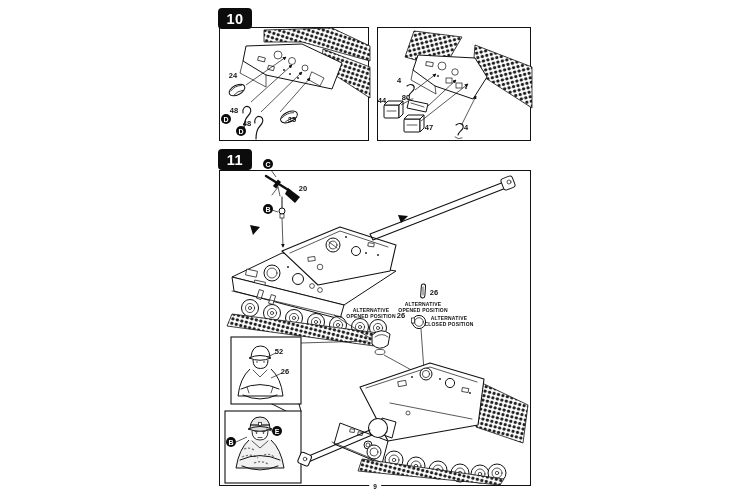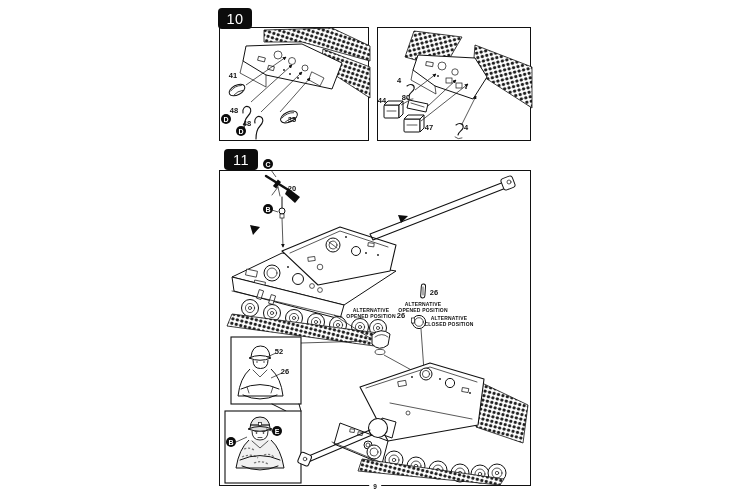--- a/index.html
+++ b/index.html
@@ -2,21 +2,21 @@
 <html><head>
 <meta charset="utf-8">
 <style>
   * { margin:0; padding:0; box-sizing:border-box; }
   html,body { width:750px; height:500px; background:#ffffff;
     font-family:"Liberation Sans", sans-serif; color:#111; }
   #page { position:relative; width:750px; height:500px; background:#fff; overflow:hidden; }
 
   .panel { position:absolute; border:1.6px solid #111; background:#fff; }
   .badge { position:absolute; width:34px; height:21px; background:#0c0c0c; border-radius:4px;
-    color:#fff; font-weight:normal; font-size:14.5px; display:flex; align-items:center;
+    color:#fff; font-weight:bold; font-size:14.5px; display:flex; align-items:center;
     justify-content:center; z-index:6; letter-spacing:.5px; }
   .num  { position:absolute; font-size:7.5px; font-weight:bold; transform:translate(-50%,-50%);
     z-index:5; white-space:nowrap; }
   .dot  { position:absolute; width:10px; height:10px; border-radius:50%; background:#0c0c0c;
     color:#fff; font-size:7px; font-weight:bold; display:flex; align-items:center;
     justify-content:center; transform:translate(-50%,-50%); z-index:5; }
   .alt  { position:absolute; font-size:5px; font-weight:bold; letter-spacing:.2px;
     text-transform:uppercase; transform:translate(-50%,-50%); white-space:nowrap; z-index:5; }
   .chip { position:absolute; transform:translate(-50%,-50%); background:#fff; padding:0 4px;
     font-size:6.5px; font-weight:bold; z-index:7; }
@@ -134,34 +134,34 @@
       <g>
         <path class="ld" d="M37,62 L58,46" marker-end="url(#ahB)"></path>
         <path class="ld" d="M50,78 L78,52" marker-end="url(#ahB)"></path>
         <path class="ld" d="M43,93 L90,56" marker-end="url(#ahB)"></path>
         <path class="ld" d="M84,96 L98,68" marker-end="url(#ahB)"></path>
         <path class="ld" d="M23,77 L30,73"></path>
       </g>
     </svg>
   </div>
 
-  <span class="num" style="left:233px;top:75px">41</span>
+  <span class="num" style="left:233px;top:75px">24</span>
   <span class="num" style="left:234px;top:110px">48</span>
   <span class="dot" style="left:226px;top:119px">D</span>
   <span class="num" style="left:247px;top:123px">48</span>
   <span class="dot" style="left:241px;top:131px">D</span>
   <span class="num" style="left:292px;top:119px">35</span>
 
   <span class="num" style="left:399px;top:80px">4</span>
   <span class="num" style="left:382px;top:100px">44</span>
   <span class="num" style="left:406px;top:97px">80</span>
   <span class="num" style="left:429px;top:127px">47</span>
   <span class="num" style="left:466px;top:127px">4</span>
 
-  <div class="badge" style="left:224px;top:149px">11</div>
+  <div class="badge" style="left:218px;top:149px">11</div>
 
   <div class="panel" style="left:219px;top:170px;width:312px;height:316px">
     <svg width="312" height="316" viewBox="0 0 312 316">
       <defs>
         <pattern id="tpC" width="4.6" height="4.6" patternUnits="userSpaceOnUse" patternTransform="rotate(14)">
           <rect width="4.6" height="4.6" fill="#fff"></rect>
             <circle cx="2.3" cy="2.3" r="1.65" fill="#1c1c1c"></circle>
         </pattern>
         <marker id="ahC" viewBox="0 0 6 6" refX="5" refY="3" markerWidth="5.5" markerHeight="5.5" orient="auto">
           <path d="M0,0 L6,3 L0,6 z" fill="#111"></path>
@@ -370,21 +370,21 @@
               <circle class="thin" cx="277" cy="302" r="1.7"></circle>
             </g>
         </g>
         <polygon points="142,288 284,308 280,314 138,300" fill="url(#tpC)" stroke="#111" stroke-width=".8"></polygon>
         <path class="thin" d="M112,271 L160,291"></path>
       </g>
     </svg>
   </div>
 
   <span class="dot" style="left:268px;top:164px">C</span>
-  <span class="num" style="left:292px;top:188px">20</span>
+  <span class="num" style="left:303px;top:188px">20</span>
   <span class="dot" style="left:268px;top:209px">B</span>
 
   <span class="num" style="left:434px;top:292px">26</span>
   <span class="alt" style="left:423px;top:304px">Alternative</span>
   <span class="alt" style="left:423px;top:309.5px">Opened Position</span>
 
   <span class="num" style="left:401px;top:315px">26</span>
   <span class="alt" style="left:449px;top:318px">Alternative</span>
   <span class="alt" style="left:449px;top:323.5px">Closed Position</span>
 

